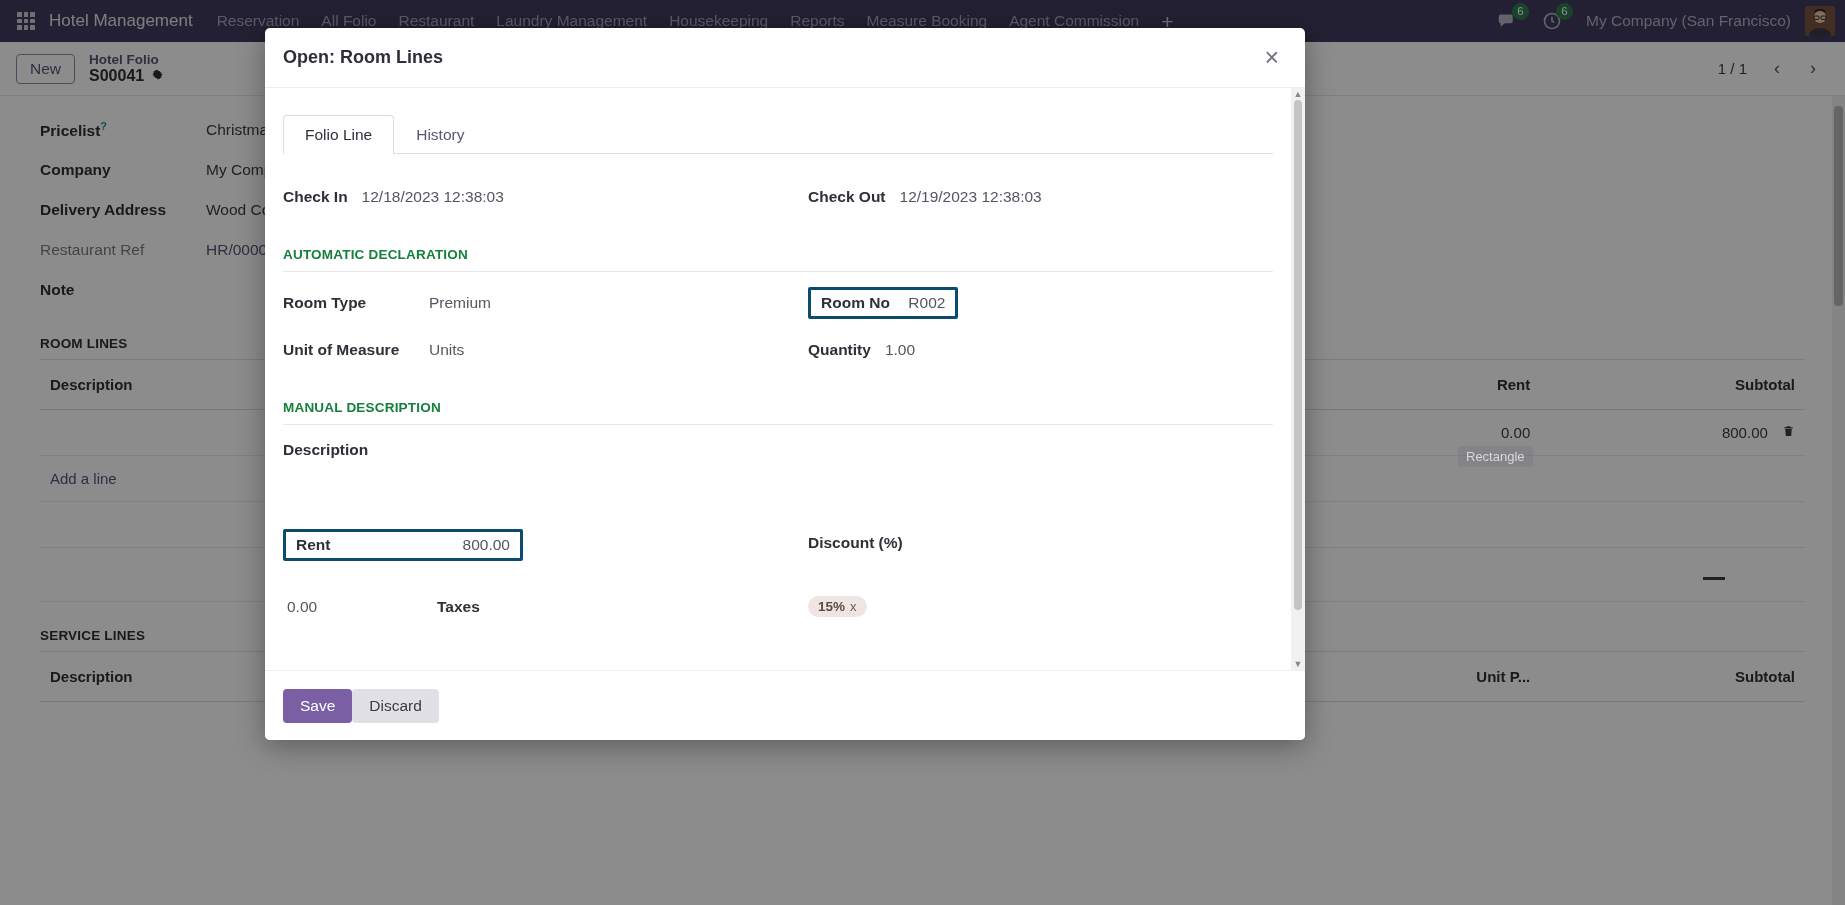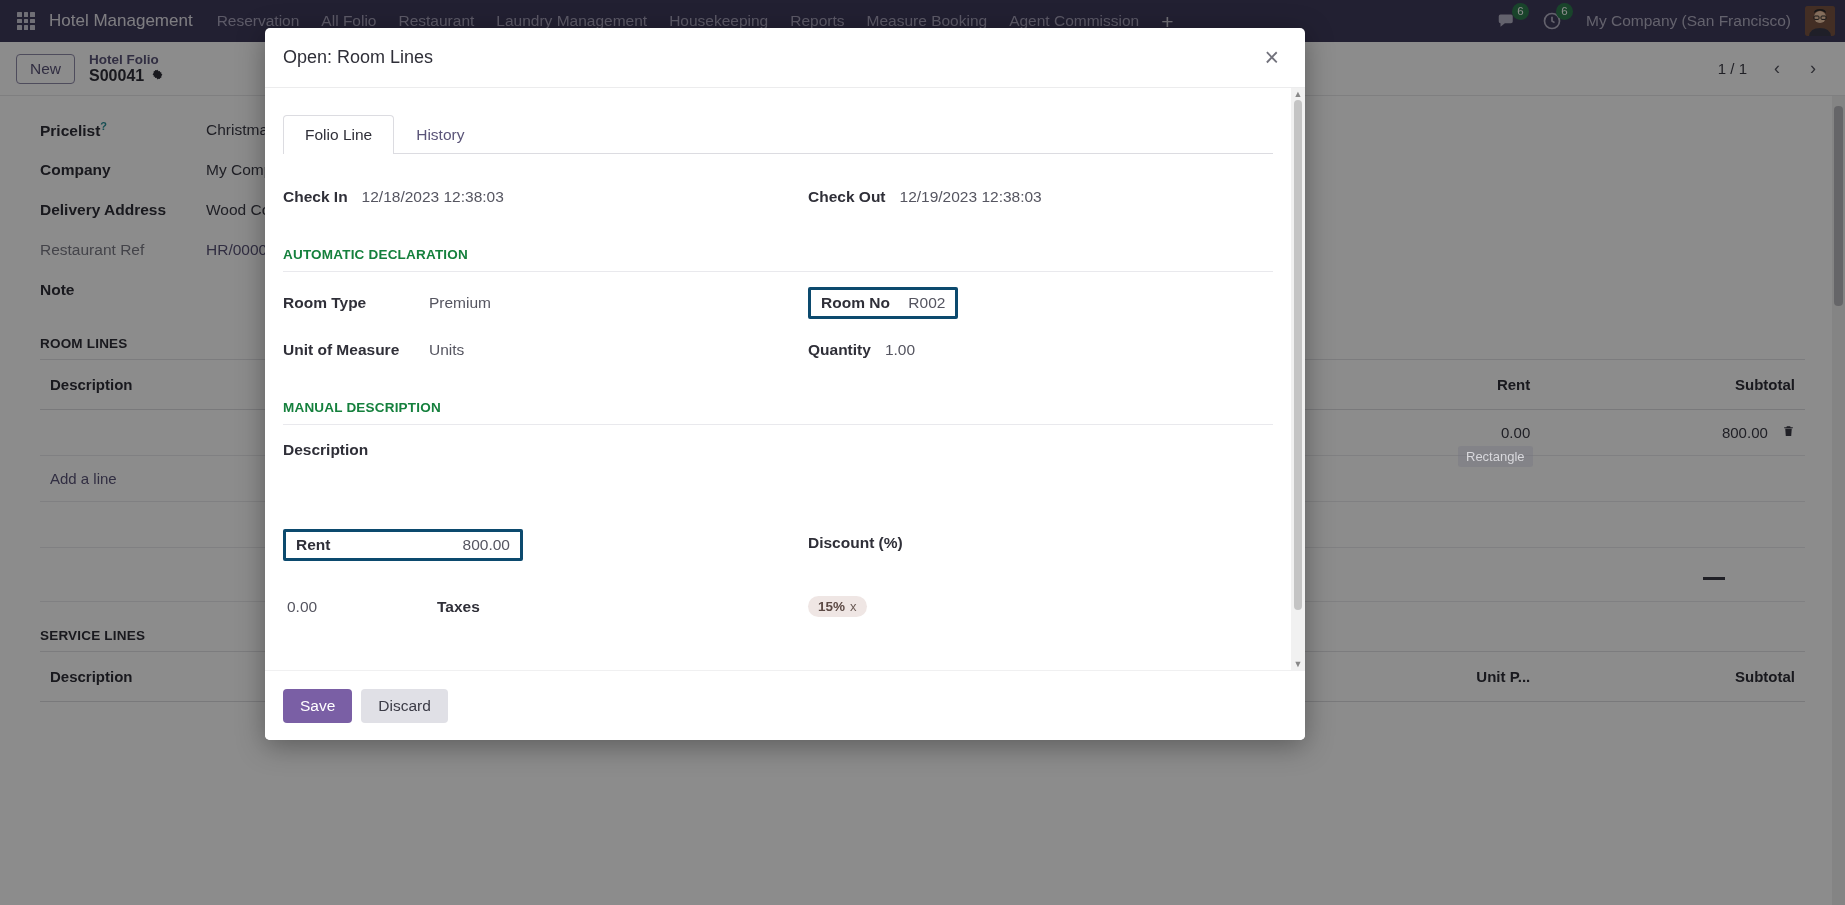--- a/index.html
+++ b/index.html
@@ -128,21 +128,21 @@
     position: absolute; z-index: 60;
     left: 265px; top: 28px; width: 1040px; height: 712px;
     background: #fff; border-radius: 5px;
     box-shadow: 0 6px 28px rgba(0,0,0,.35);
     display: flex; flex-direction: column; overflow: hidden;
   }
   .modal-head {
     height: 60px; flex: none; display: flex; align-items: center;
     padding: 0 18px 0 18px; border-bottom: 1px solid #ececed;
   }
-  .modal-title { font-size: 18px; font-weight: 400; color: #2f2f38; }
+  .modal-title { font-size: 18px; font-weight: 700; color: #2f2f38; }
   .modal-x {
     margin-left: auto; font-size: 25px; color: #72727c; line-height: 1;
     cursor: pointer; padding: 2px 8px; font-weight: 300;
   }
   .modal-body { flex: 1; overflow: hidden; position: relative; }
   .modal-scroll { position: absolute; inset: 0; right: 14px; overflow: hidden; padding: 0 18px; }
 
   
   .vscroll {
     position: absolute; top: 0; right: 0; bottom: 0; width: 14px;
@@ -183,21 +183,21 @@
     border-radius: 12px; padding: 3px 10px; font-size: 13.5px; font-weight: 700;
   }
   .tag-x { font-weight: 400; font-size: 13px; cursor: pointer; color: #6a5a55; }
 
   .modal-foot {
     flex: none; height: 70px; display: flex; align-items: center;
     padding: 0 18px; background: #fff; border-top: 1px solid #f0f0f1;
   }
   .btn-save {
     background: #7a5fa5; color: #fff; border: none; border-radius: 4px;
-    padding: 8px 17px; font-size: 15.5px; cursor: pointer; margin-right: 9px;
+    padding: 8px 17px; font-size: 15.5px; cursor: pointer; 
   }
   .btn-discard {
     background: #e0e0e6; color: #3b3b46; border: none; border-radius: 4px;
     padding: 8px 17px; font-size: 15.5px; cursor: pointer;
   }
 
   
   .page-scroll {
     position: absolute; top: 96px; right: 0; bottom: 0; width: 13px;
     background: #f1f1f1; z-index: 6;

